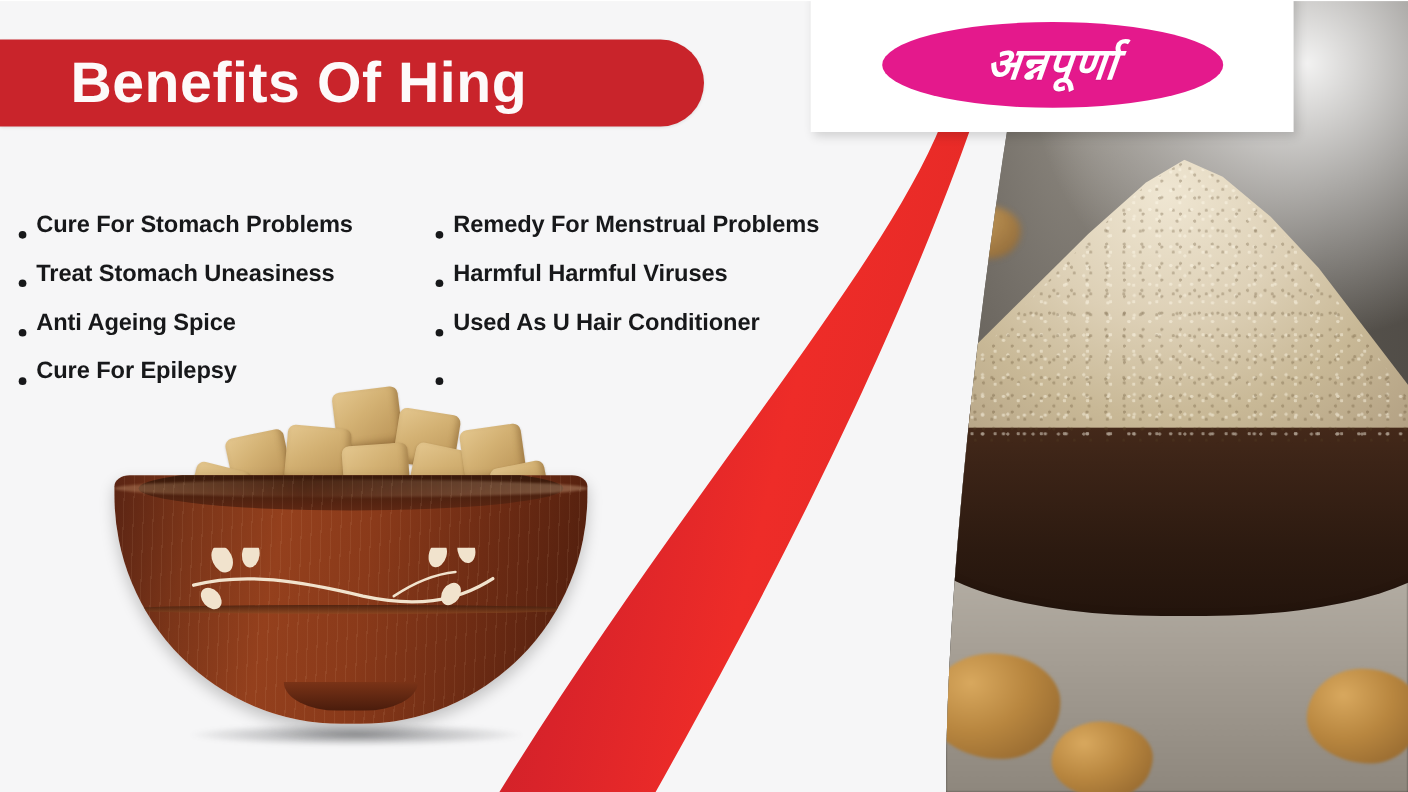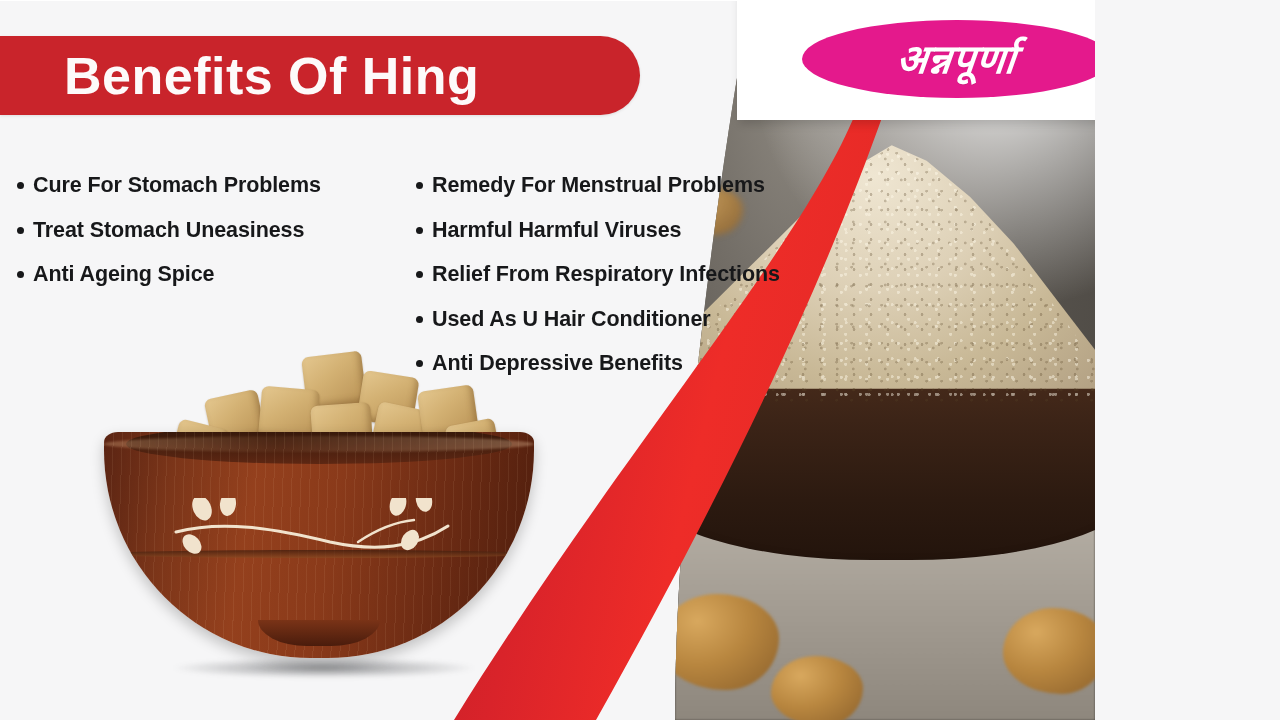--- a/index.html
+++ b/index.html
@@ -3,21 +3,21 @@
 <meta charset="utf-8">
 <title>Benefits Of Hing</title>
 <style>
   * { margin:0; padding:0; box-sizing:border-box; }
   html, body {
     width:1280px; height:720px; overflow:hidden;
     font-family:"Liberation Sans", sans-serif;
     background:#f6f6f7;
   }
   #poster {
-    position:relative; width:1095px; height:720px;
+    position:relative; width:1280px; height:720px;
     background:#f6f6f7; overflow:hidden;
   }
 
   
   .title-banner {
     position:absolute; left:0; top:36px;
     width:640px; height:79px;
     background:#c9242b;
     border-radius:0 40px 40px 0;
     display:flex; align-items:center;
@@ -65,24 +65,24 @@
 
   
   .bullets {
     position:absolute; top:172px; left:0;
     width:840px; z-index:5;
   }
   .col {
     position:absolute; top:0;
   }
   .col-left  { left:17px;  width:380px; }
-  .col-right { left:416px; width:445px; }
+  .col-right { left:396px; width:445px; }
 
   .bullet-item {
-    display:flex; align-items:flex-start;
+    display:flex; align-items:flex-end;
     height:44.5px;
   }
   .bullet-dot {
     flex:0 0 auto;
     width:7px; height:7px;
     border-radius:50%;
     background:#17181a;
     margin-top:10px;
     margin-right:9px;
   }
@@ -330,42 +330,41 @@
         <span class="bullet-label">Cure For Stomach Problems</span>
       </div>
       <div class="bullet-item">
         <span class="bullet-dot"></span>
         <span class="bullet-label">Treat Stomach Uneasiness</span>
       </div>
       <div class="bullet-item">
         <span class="bullet-dot"></span>
         <span class="bullet-label">Anti Ageing Spice</span>
       </div>
+      <div class="bullet-item">
+        <span class="bullet-dot"></span>
+        <span class="bullet-label">Cure For Epilepsy</span>
+      </div>
     </div>
 
     <div class="col col-right">
       <div class="bullet-item">
         <span class="bullet-dot"></span>
         <span class="bullet-label">Remedy For Menstrual Problems</span>
       </div>
       <div class="bullet-item">
         <span class="bullet-dot"></span>
         <span class="bullet-label">Harmful Harmful Viruses</span>
       </div>
       <div class="bullet-item">
         <span class="bullet-dot"></span>
-        <span class="bullet-label">Relief From Respiratory Infections</span>
-      </div>
-      <div class="bullet-item">
-        <span class="bullet-dot"></span>
         <span class="bullet-label">Used As U Hair Conditioner</span>
       </div>
       <div class="bullet-item">
         <span class="bullet-dot"></span>
-        <span class="bullet-label">Anti Depressive Benefits</span>
       </div>
     </div>
 
   </div>
 
   <div class="edge-top"></div>
 
 </div>
 
 </body></html>

